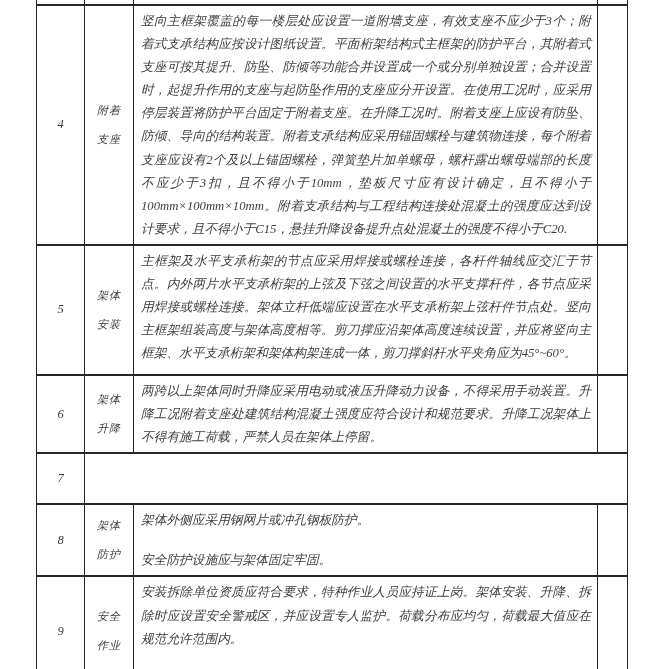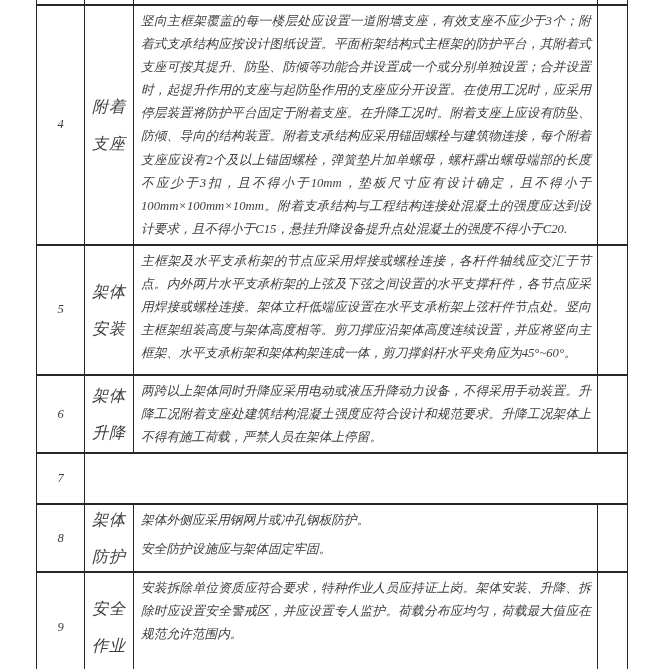--- a/index.html
+++ b/index.html
@@ -35,37 +35,37 @@
   }
   .cell{box-sizing:border-box;font-style:italic;}
   .c-num{
     border-right:1px solid var(--border);
     display:flex;align-items:center;justify-content:center;
     font-size:12.5px;
   }
   .c-cat{
     border-right:1px solid var(--border);
     display:flex;flex-direction:column;align-items:center;justify-content:center;
-    font-size:16px;line-height:29px;letter-spacing:1px;gap:8px;
+    font-size:11px;line-height:29px;letter-spacing:1px;
   }
   .c-body{
     border-right:1px solid var(--border);
     padding:4px 6px 3px 7px;
     font-size:12.7px;line-height:23.1px;
     text-align:justify;
   }
   .c-body p{margin:0;}
   .c-tail{background:var(--bg);}
   .row-4{min-height:233px}
   .row-5{min-height:130px}
   .row-6{min-height:77px}
   .row-7{min-height:51px}
   .row-8{min-height:56px}
   .row-9{min-height:110px}
-  .row-8 .c-body p + p{margin-top:6px;}
+  .row-8 .c-body p + p{margin-top:17px;}
   .row-9 .c-body p + p{margin-top:2px;}
 </style>
 </head>
 <body>
 
 <div class="stub s1"></div>
 <div class="stub s2"></div>
 <div class="stub s3"></div>
 <div class="stub s4"></div>
 <div class="stub s5"></div>

